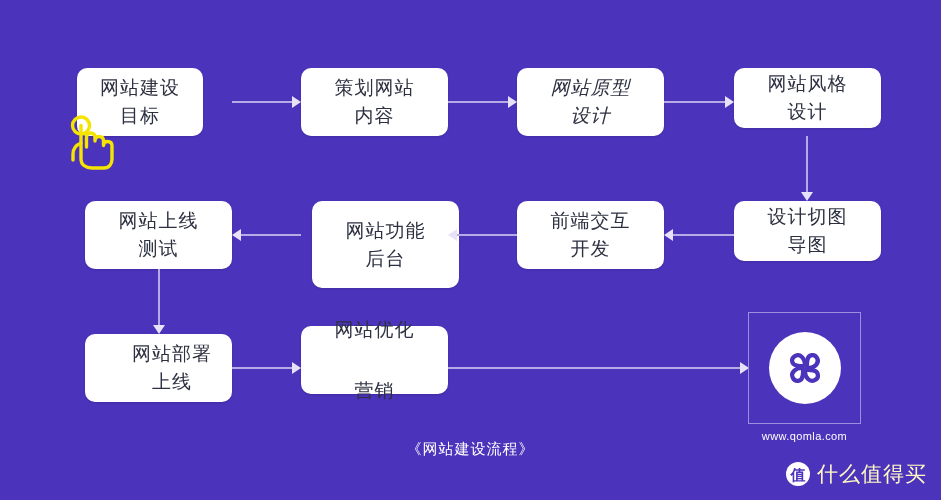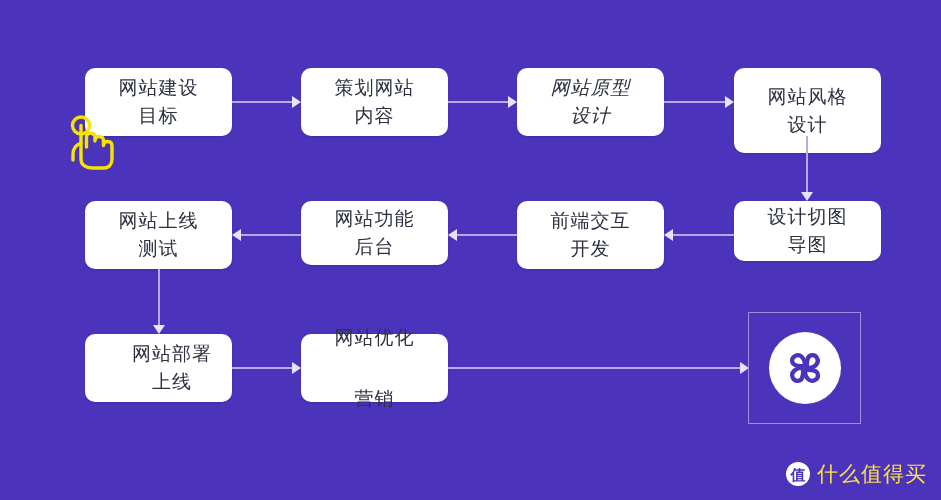--- a/index.html
+++ b/index.html
@@ -136,76 +136,76 @@
     background: #ffffff;
     color: #4b33bb;
     font-size: 15px;
     font-weight: bold;
     display: flex;
     align-items: center;
     justify-content: center;
     line-height: 1;
   }
   #watermark-text {
-    color: #fde047;
+    color: #fef9c3;
     font-size: 21px;
     letter-spacing: 1px;
   }
 </style>
 </head>
 <body>
 
 <div id="canvas">
 
-  <div class="node" style="left:85px; top:68px; width:147px; height:68px;">
+  <div class="node" style="left:77px; top:68px; width:126px; height:68px;">
     <span class="ln">网站建设</span>
     <span class="ln">目标</span>
   </div>
 
   <div class="node" style="left:301px; top:68px; width:147px; height:68px;">
     <span class="ln">策划网站</span>
     <span class="ln">内容</span>
   </div>
 
   <div class="node" style="left:517px; top:68px; width:147px; height:68px;font-style:italic;">
     <span class="ln">网站原型</span>
     <span class="ln">设计</span>
   </div>
 
-  <div class="node" style="left:734px; top:68px; width:147px; height:85px;">
+  <div class="node" style="left:734px; top:68px; width:147px; height:60px;">
     <span class="ln">网站风格</span>
     <span class="ln">设计</span>
   </div>
 
   <div class="node" style="left:85px; top:201px; width:147px; height:68px;text-align:right;">
     <span class="ln">网站上线</span>
     <span class="ln">测试</span>
   </div>
 
-  <div class="node" style="left:301px; top:201px; width:147px; height:64px;">
+  <div class="node" style="left:312px; top:201px; width:147px; height:87px;">
     <span class="ln">网站功能</span>
     <span class="ln">后台</span>
   </div>
 
   <div class="node" style="left:517px; top:201px; width:147px; height:68px;text-align:center;">
     <span class="ln">前端交互</span>
     <span class="ln">开发</span>
   </div>
 
   <div class="node" style="left:734px; top:201px; width:147px; height:60px;">
     <span class="ln">设计切图</span>
     <span class="ln">导图</span>
   </div>
 
   <div class="node" style="left:85px; top:334px; width:147px; height:68px;padding-left:27px;">
     <span class="ln">网站部署</span>
     <span class="ln">上线</span>
   </div>
 
-  <div class="node" style="left:301px; top:334px; width:147px; height:68px;gap:33px;">
+  <div class="node" style="left:301px; top:326px; width:147px; height:68px;gap:33px;">
     <span class="ln">网站优化</span>
     <span class="ln">营销</span>
   </div>
 
   <div class="conn h" style="left:232px; top:101px; width:60px;"></div>
   <div class="arrowhead right" style="left:292px; top:96px;"></div>
 
   <div class="conn h" style="left:448px; top:101px; width:60px;"></div>
   <div class="arrowhead right" style="left:508px; top:96px;"></div>
 
@@ -238,21 +238,23 @@
       <svg width="52" height="52" viewBox="0 0 64 64">
         <g fill="none" stroke="#4b33bb" stroke-width="5.2" stroke-linecap="round" stroke-linejoin="round">
           <path d="M32 28 C32 20 26 14 20 17 C14 20 15 28 22 29 C28 30 32 30 32 28 Z"></path>
           <path d="M36 32 C44 32 50 26 47 20 C44 14 36 15 35 22 C34 28 34 32 36 32 Z"></path>
           <path d="M32 36 C32 44 38 50 44 47 C50 44 49 36 42 35 C36 34 32 34 32 36 Z"></path>
           <path d="M28 32 C20 32 14 38 17 44 C20 50 28 49 29 42 C30 36 30 32 28 32 Z"></path>
         </g>
       </svg>
     </div>
   </div>
-
+  <div id="logo-url">www.qomla.com</div>
+
+  <div id="caption">《网站建设流程》</div>
 
   <svg id="hand-cursor" viewBox="0 0 56 58">
     <g fill="none" stroke="#f5e400" stroke-width="3.4" stroke-linecap="round" stroke-linejoin="round">
       <circle cx="17" cy="12.5" r="8.5"></circle>
       <path d="M17 12.5 L17 34
                M17 22 L17 46
                C17 52 22 55 28 55
                L40 55 C45 55 48 51 48 46
                L48 33 C48 30 46 28.5 43.5 28.5
                C41 28.5 39.5 30 39.5 32.5

